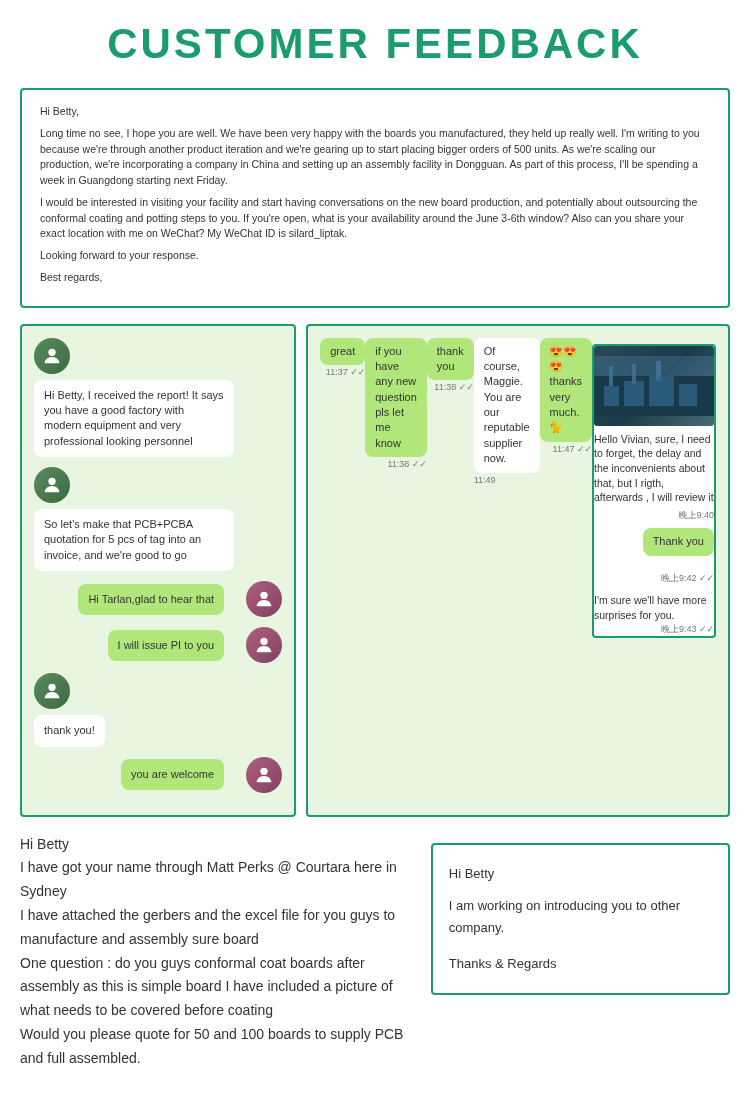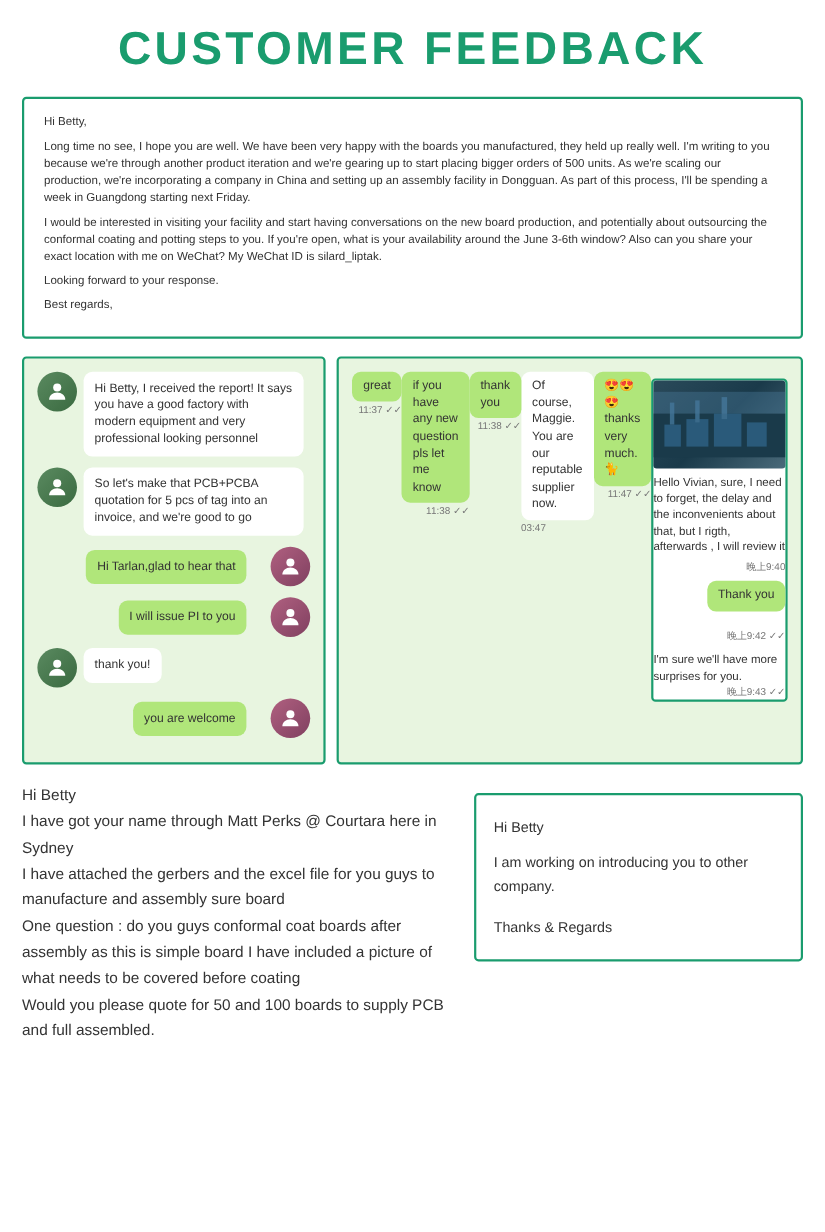--- a/index.html
+++ b/index.html
@@ -177,20 +177,21 @@
 
     .chat-left-inner {
       font-size: 11px;
     }
 
     .msg-left-row {
       display: flex;
       align-items: flex-start;
       gap: 6px;
       margin-bottom: 10px;
+      flex-direction: column;
     }
     .msg-right-row {
       display: flex;
       justify-content: flex-end;
       align-items: center;
       gap: 22px;
       margin-bottom: 10px;
     }
     .msg-right-row .bubble.green {
       max-width: 170px;
@@ -297,21 +298,21 @@
       <div class="right-msg-out">
         <div>
           <div class="bubble-out">thank you</div>
           <div style="text-align:right;font-size:9px;color:#777;margin-top:2px;">11:38 ✓✓</div>
         </div>
       </div>
 
       <div class="right-msg-in">
         <div>
           <div class="bubble-in">Of course, Maggie. You are our reputable supplier now.</div>
-          <div style="font-size:9px;color:#777;margin-top:2px;">03:47</div>
+          <div style="font-size:9px;color:#777;margin-top:2px;">11:49</div>
         </div>
       </div>
 
       <div class="right-msg-out">
         <div>
           <div class="bubble-out">😍😍😍thanks very much. 🐈</div>
           <div style="text-align:right;font-size:9px;color:#777;margin-top:2px;">11:47 ✓✓</div>
         </div>
       </div>
 

